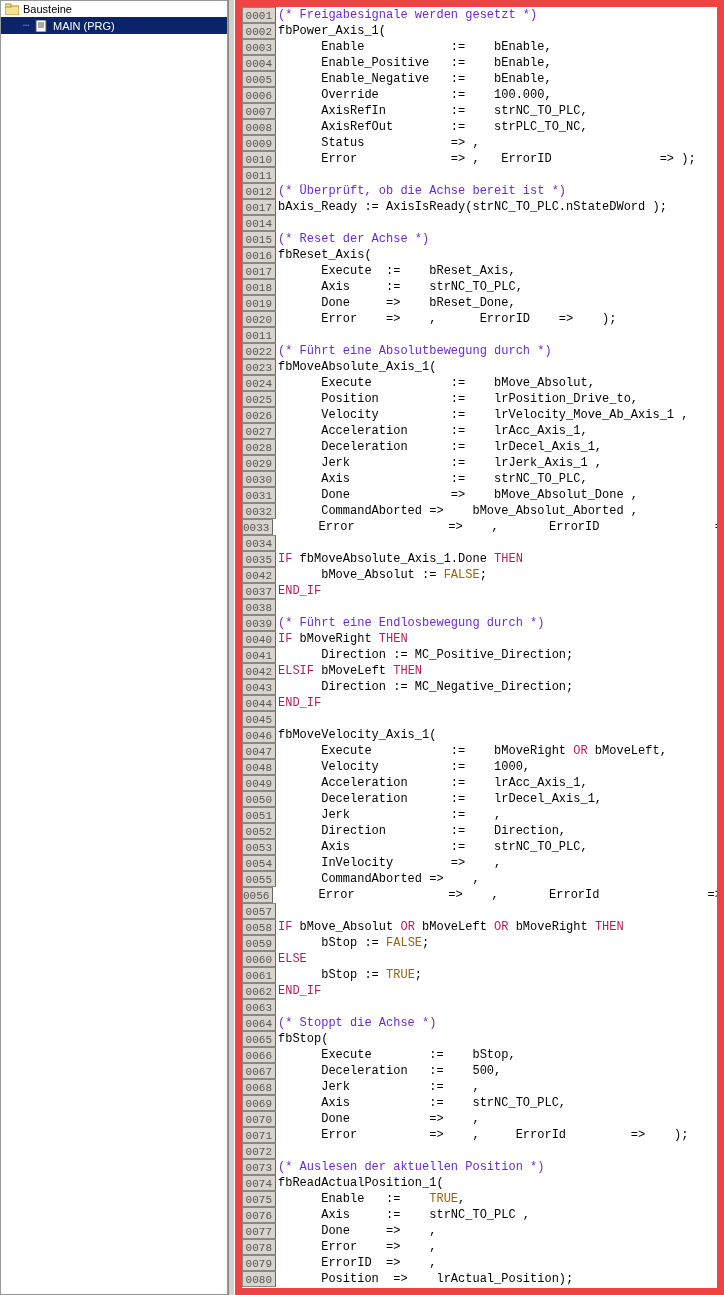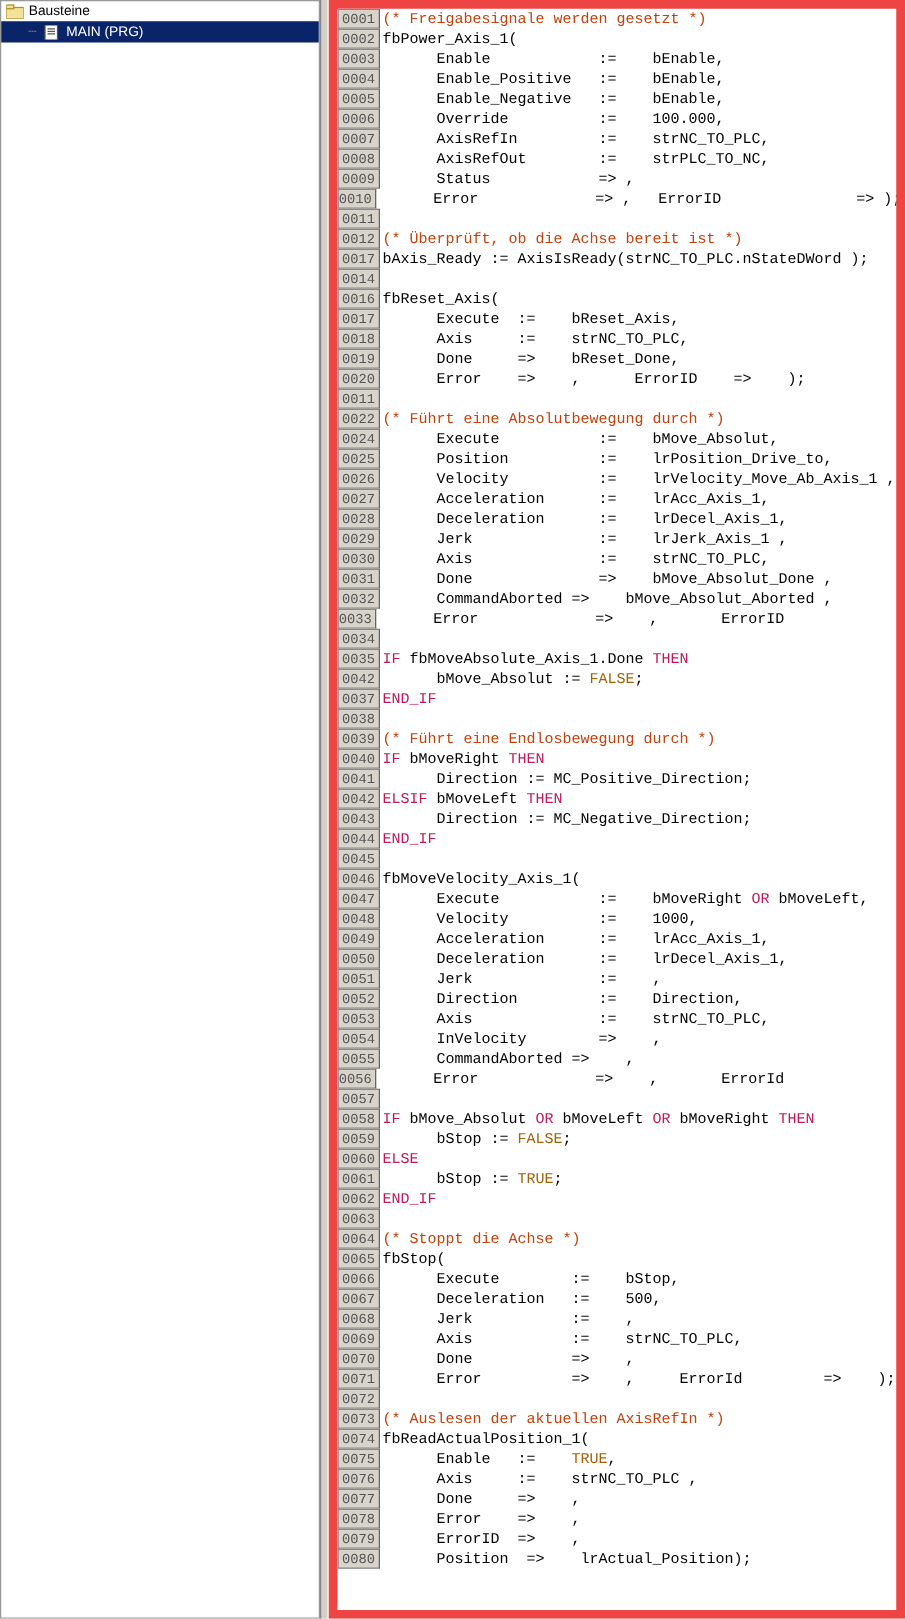--- a/index.html
+++ b/index.html
@@ -1,29 +1,29 @@
 <!DOCTYPE html>
 <html><head>
 <meta charset="utf-8">
 <style>
 body{margin:0;font-family:Tahoma,sans-serif;font-size:11px;background:#fff;color:#000;display:flex;width:724px;height:1295px;overflow:hidden}
-.tree-panel{width:256px;border:1px solid #999;background:#fff;box-sizing:border-box}
+.tree-panel{width:228px;border:1px solid #999;background:#fff;box-sizing:border-box}
 .tree-root{display:flex;align-items:center;padding:2px 4px;gap:4px}
 .tree-item{display:flex;align-items:center;padding:2px 4px 2px 20px;gap:4px}
 .tree-item.selected{background:#0a246a;color:#fff}
 .tree-item.selected .fname{color:#fff}
 .dashline{color:#888;width:10px;text-align:center}
 .folder-icon,.file-icon{width:14px;height:12px;display:inline-block}
 .folder-icon svg,.file-icon svg{display:block}
 .divider{width:5px;background:#d4d0c8;border-left:1px solid #888;border-right:1px solid #fff}
 .code-panel{flex:1;border:7px solid #ef4444;background:#fff;font-family:Liberation Mono, monospace;font-size:12px;line-height:16px;box-sizing:border-box;overflow:hidden}
 .code-line{display:flex;height:16px}
 .gutter{width:34px;background:#d8d4cc;color:#555;text-align:right;padding-right:3px;border:1px solid #888;border-right-color:#666;box-sizing:border-box;font-size:11px;user-select:none;margin-right:2px}
 .code-text{white-space:pre}
-.comment{color:#c2410c}
+.comment{color:#6d28d9}
 .kw{color:#be185d}
 .lit{color:#a16207}
 </style>
 </head>
 <body>
 
 <div class="tree-panel">
  <div class="tree-root">
   <span class="folder-icon">
         <svg width="14" height="12">
@@ -100,20 +100,24 @@
     </div>
     <div class="code-line">
       <div class="gutter">0017</div>
       <div class="code-text"><span>bAxis_Ready := AxisIsReady(strNC_TO_PLC.nStateDWord );</span></div>
     </div>
     <div class="code-line">
       <div class="gutter">0014</div>
       <div class="code-text"></div>
     </div>
     <div class="code-line">
+      <div class="gutter">0015</div>
+      <div class="code-text"><span class="comment">(* Reset der Achse *)</span></div>
+    </div>
+    <div class="code-line">
       <div class="gutter">0016</div>
       <div class="code-text"><span>fbReset_Axis(</span></div>
     </div>
     <div class="code-line">
       <div class="gutter">0017</div>
       <div class="code-text"><span>      Execute  :=    bReset_Axis,</span></div>
     </div>
     <div class="code-line">
       <div class="gutter">0018</div>
       <div class="code-text"><span>      Axis     :=    strNC_TO_PLC,</span></div>
@@ -128,20 +132,24 @@
     </div>
     <div class="code-line">
       <div class="gutter">0011</div>
       <div class="code-text"></div>
     </div>
     <div class="code-line">
       <div class="gutter">0022</div>
       <div class="code-text"><span class="comment">(* Führt eine Absolutbewegung durch *)</span></div>
     </div>
     <div class="code-line">
+      <div class="gutter">0023</div>
+      <div class="code-text"><span>fbMoveAbsolute_Axis_1(</span></div>
+    </div>
+    <div class="code-line">
       <div class="gutter">0024</div>
       <div class="code-text"><span>      Execute           :=    bMove_Absolut,</span></div>
     </div>
     <div class="code-line">
       <div class="gutter">0025</div>
       <div class="code-text"><span>      Position          :=    lrPosition_Drive_to,</span></div>
     </div>
     <div class="code-line">
       <div class="gutter">0026</div>
       <div class="code-text"><span>      Velocity          :=    lrVelocity_Move_Ab_Axis_1 ,</span></div>
@@ -325,21 +333,21 @@
     <div class="code-line">
       <div class="gutter">0071</div>
       <div class="code-text"><span>      Error          =&gt;    ,     ErrorId         =&gt;    );</span></div>
     </div>
     <div class="code-line">
       <div class="gutter">0072</div>
       <div class="code-text"></div>
     </div>
     <div class="code-line">
       <div class="gutter">0073</div>
-      <div class="code-text"><span class="comment">(* Auslesen der aktuellen AxisRefIn *)</span></div>
+      <div class="code-text"><span class="comment">(* Auslesen der aktuellen Position *)</span></div>
     </div>
     <div class="code-line">
       <div class="gutter">0074</div>
       <div class="code-text"><span>fbReadActualPosition_1(</span></div>
     </div>
     <div class="code-line">
       <div class="gutter">0075</div>
       <div class="code-text"><span>      Enable   :=    </span><span class="lit">TRUE</span><span>,</span></div>
     </div>
     <div class="code-line">

